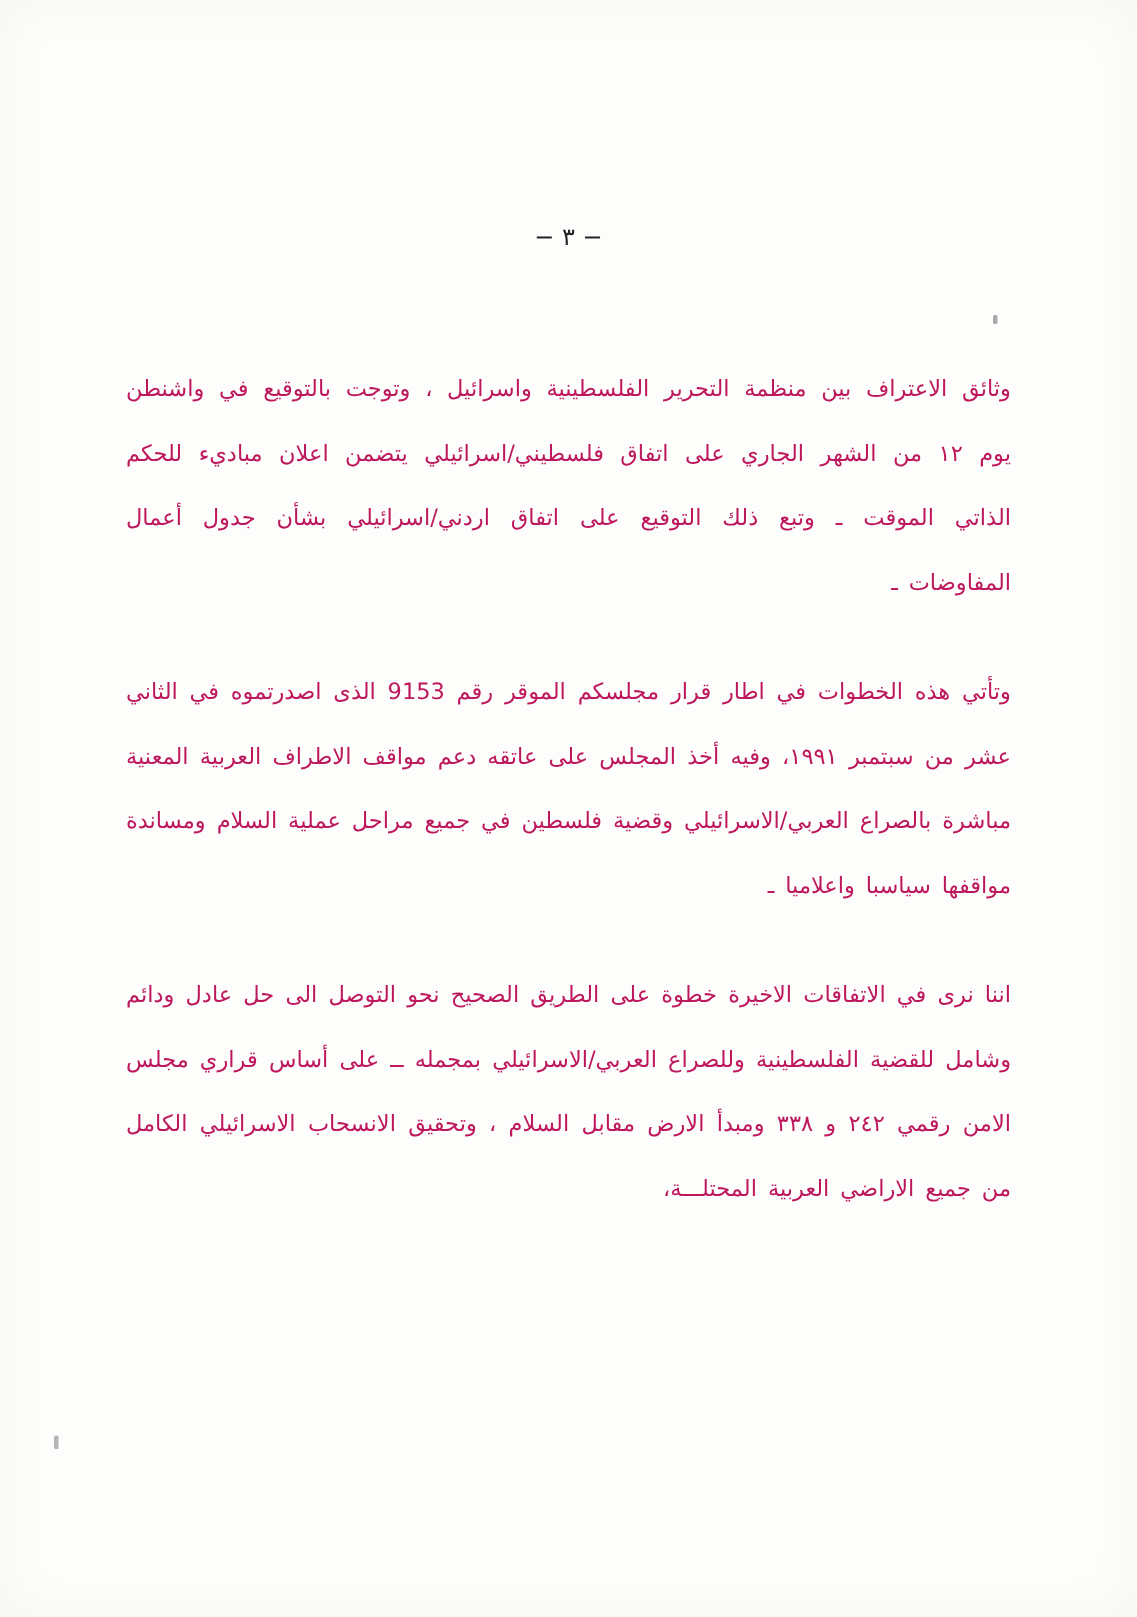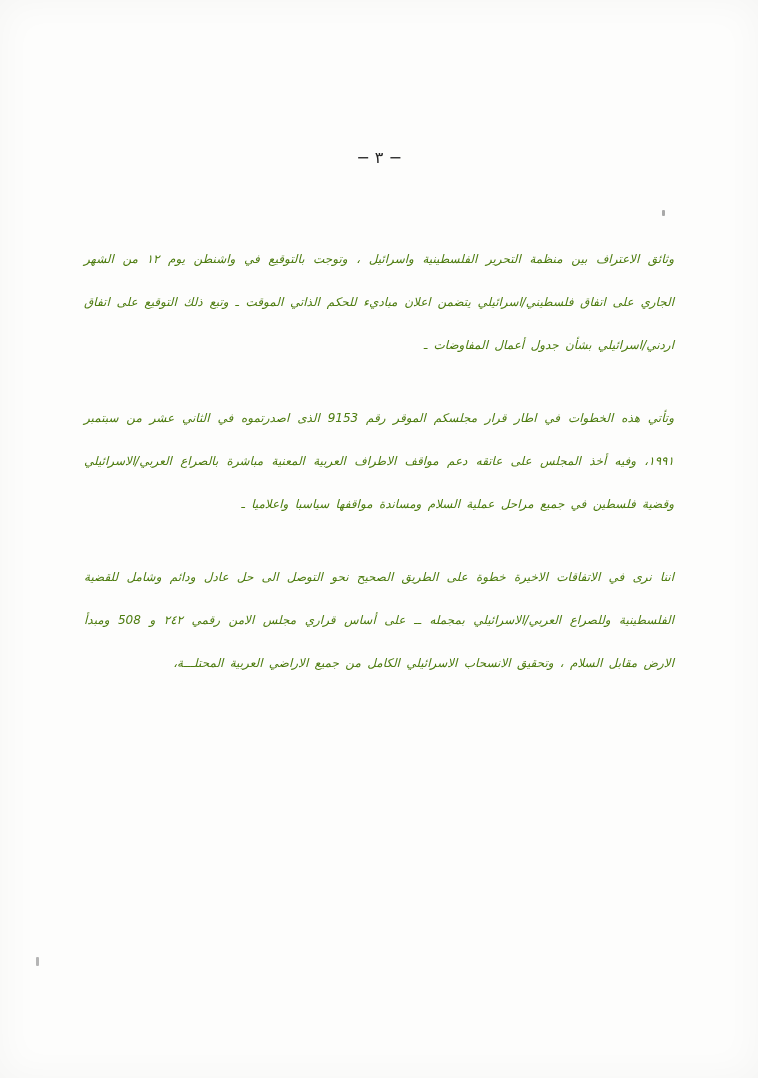--- a/index.html
+++ b/index.html
@@ -30,28 +30,27 @@
   .body-text {
     position: absolute;
     top: 238px;
     right: 84px;
     left: 84px;
     direction: rtl;
     text-align: justify;
   }
   .para {
     margin: 0 0 30px 0;
-    font-size: 12px;
+    font-size: 15px;
     line-height: 43px;
     letter-spacing: 0.6px;
     word-spacing: 2.5px;
-    color: #4d7c0f;
+    color: #be185d;
     text-align: justify;
     text-justify: inter-word;
-    font-style: italic;
   }
   .para:last-child {
     margin-bottom: 0;
   }
   .para.first-indent {
     text-indent: 0;
   }
   
   .speck {
     position: absolute;
@@ -71,19 +70,19 @@
 </head>
 <body>
 
 <div class="page">
 
   <div class="page-number">− ٣ −</div>
 
   <div class="body-text">
     <p class="para first-indent">وثائق الاعتراف بين منظمة التحرير الفلسطينية واسرائيل ، وتوجت بالتوقيع في واشنطن يوم ١٢ من الشهر الجاري على اتفاق فلسطيني/اسرائيلي يتضمن اعلان مباديء للحكم الذاتي الموقت ـ وتبع ذلك التوقيع على اتفاق اردني/اسرائيلي بشأن جدول أعمال المفاوضات ـ</p>
     <p class="para">وتأتي هذه الخطوات في اطار قرار مجلسكم الموقر رقم 9153 الذى اصدرتموه في الثاني عشر من سبتمبر ١٩٩١، وفيه أخذ المجلس على عاتقه دعم مواقف الاطراف العربية المعنية مباشرة بالصراع العربي/الاسرائيلي وقضية فلسطين في جميع مراحل عملية السلام ومساندة مواقفها سياسبا واعلاميا ـ</p>
-    <p class="para">اننا نرى في الاتفاقات الاخيرة خطوة على الطريق الصحيح نحو التوصل الى حل عادل ودائم وشامل للقضية الفلسطينية وللصراع العربي/الاسرائيلي بمجمله ــ على أساس قراري مجلس الامن رقمي ٢٤٢ و 508 ومبدأ الارض مقابل السلام ، وتحقيق الانسحاب الاسرائيلي الكامل من جميع الاراضي العربية المحتلـــة،</p>
+    <p class="para">اننا نرى في الاتفاقات الاخيرة خطوة على الطريق الصحيح نحو التوصل الى حل عادل ودائم وشامل للقضية الفلسطينية وللصراع العربي/الاسرائيلي بمجمله ــ على أساس قراري مجلس الامن رقمي ٢٤٢ و ٣٣٨ ومبدأ الارض مقابل السلام ، وتحقيق الانسحاب الاسرائيلي الكامل من جميع الاراضي العربية المحتلـــة،</p>
   </div>
 
   <span class="speck s1"></span>
   <span class="speck s2"></span>
   <div class="edge-shade"></div>
 </div>
 
 </body></html>

